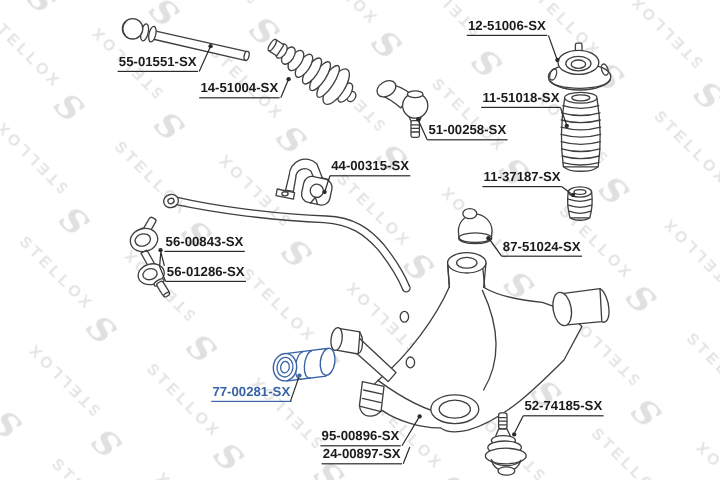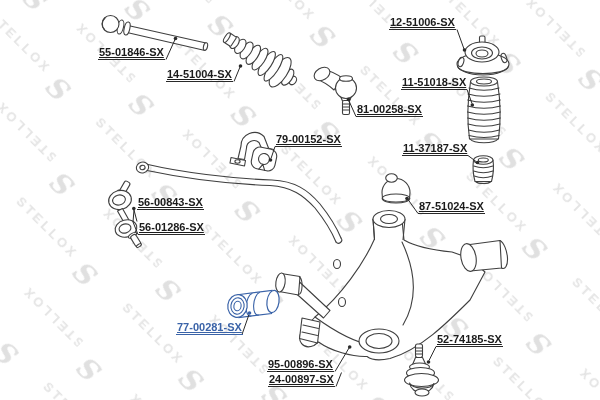--- a/index.html
+++ b/index.html
@@ -1,21 +1,21 @@
 <!DOCTYPE html>
 <html><head>
 <meta charset="utf-8">
 <style>
   html,body{margin:0;padding:0;background:#fff;}
   #stage{position:relative;width:600px;height:400px;background:#fff;overflow:hidden;
          font-family:"Liberation Sans",sans-serif;}
   #stage svg{position:absolute;left:0;top:0;}
   .lbl{position:absolute;font:bold 11px "Liberation Sans",sans-serif;color:#1b1b1b;
        letter-spacing:0px;white-space:nowrap;border-bottom:1.2px solid #2a2a2a;
-       padding:0 1px 1px 1px;cursor:pointer;text-decoration:underline;}
+       padding:0 1px 1px 1px;cursor:pointer;}
   .lbl.blue{color:#3a63a8;border-bottom-color:#3a63a8;}
   .wm-text{font:bold 13px "Liberation Sans",sans-serif;letter-spacing:3px;fill:#e4e4e4;}
   .wm-logo{font:bold italic 28px "DejaVu Serif",serif;fill:#e0e0e0;}
   .ln{stroke:#3f3f3f;stroke-width:1.1;fill:none;stroke-linecap:round;stroke-linejoin:round;}
   .lnf{stroke:#3f3f3f;stroke-width:1.1;fill:#ffffff;stroke-linejoin:round;}
   .blu{stroke:#3a63a8;}
   .bluf{stroke:#3a63a8;fill:#ffffff;}
   .ldr{stroke:#2a2a2a;stroke-width:1;fill:none;}
   .dot{fill:#2a2a2a;stroke:none;}
   .dotb{fill:#3a63a8;stroke:none;}
@@ -221,25 +221,25 @@
         <circle class="dot" cx="133.8" cy="208.5" r="1.8"></circle>
     <path class="ldr blu" d="M242,334.5 L249,314.5"></path>
         <circle class="dotb" cx="249.5" cy="313" r="1.8"></circle>
     <path class="ldr" d="M335,371.5 L349,348 M336,386.5 L341.5,372.5"></path>
         <circle class="dot" cx="349.7" cy="347" r="1.8"></circle>
     <path class="ldr" d="M436,346.5 L429,360.5"></path>
         <circle class="dot" cx="428.5" cy="362" r="1.8"></circle>
   </g>
 </svg>
 
-<div class="lbl" style="left:98px;top:46px">55-01846-SX</div>
+<div class="lbl" style="left:98px;top:46px">55-01551-SX</div>
 <div class="lbl" style="left:166px;top:68px">14-51004-SX</div>
 <div class="lbl" style="left:389px;top:16px">12-51006-SX</div>
-<div class="lbl" style="left:356px;top:103px">81-00258-SX</div>
-<div class="lbl" style="left:275px;top:133px">79-00152-SX</div>
+<div class="lbl" style="left:356px;top:103px">51-00258-SX</div>
+<div class="lbl" style="left:275px;top:133px">44-00315-SX</div>
 <div class="lbl" style="left:401px;top:76px">11-51018-SX</div>
 <div class="lbl" style="left:402px;top:142px">11-37187-SX</div>
 <div class="lbl" style="left:418px;top:200px">87-51024-SX</div>
 <div class="lbl" style="left:137px;top:196px">56-00843-SX</div>
 <div class="lbl" style="left:138px;top:221px">56-01286-SX</div>
 <div class="lbl blue" style="left:176px;top:321px">77-00281-SX</div>
 <div class="lbl" style="left:267px;top:358px">95-00896-SX</div>
 <div class="lbl" style="left:268px;top:373px">24-00897-SX</div>
 <div class="lbl" style="left:436px;top:333px">52-74185-SX</div>
 

